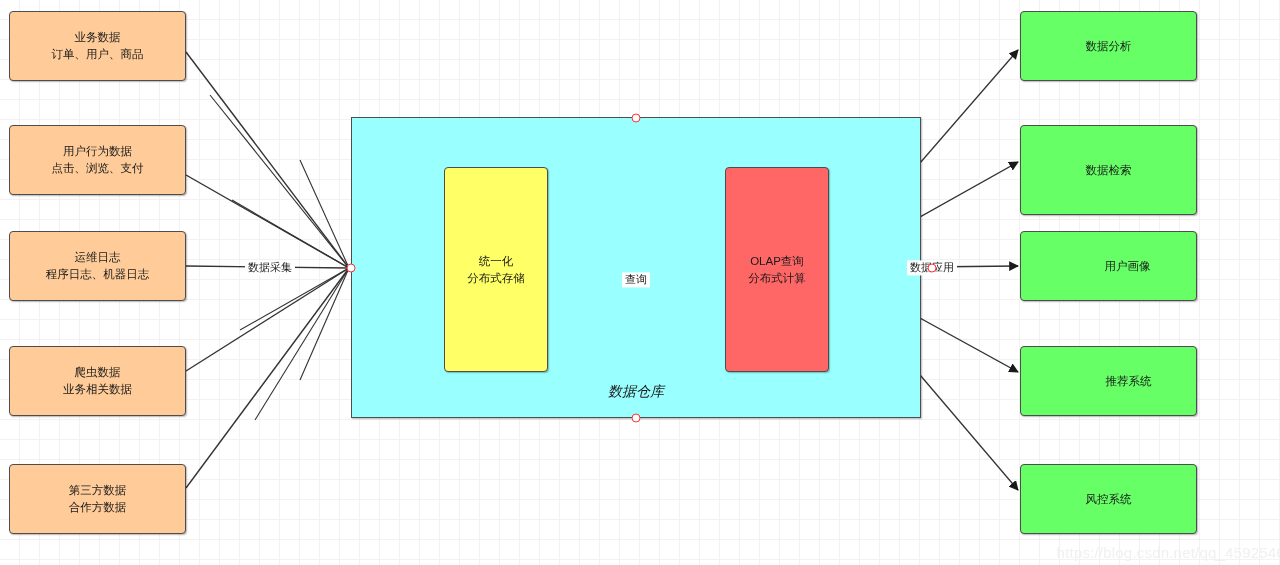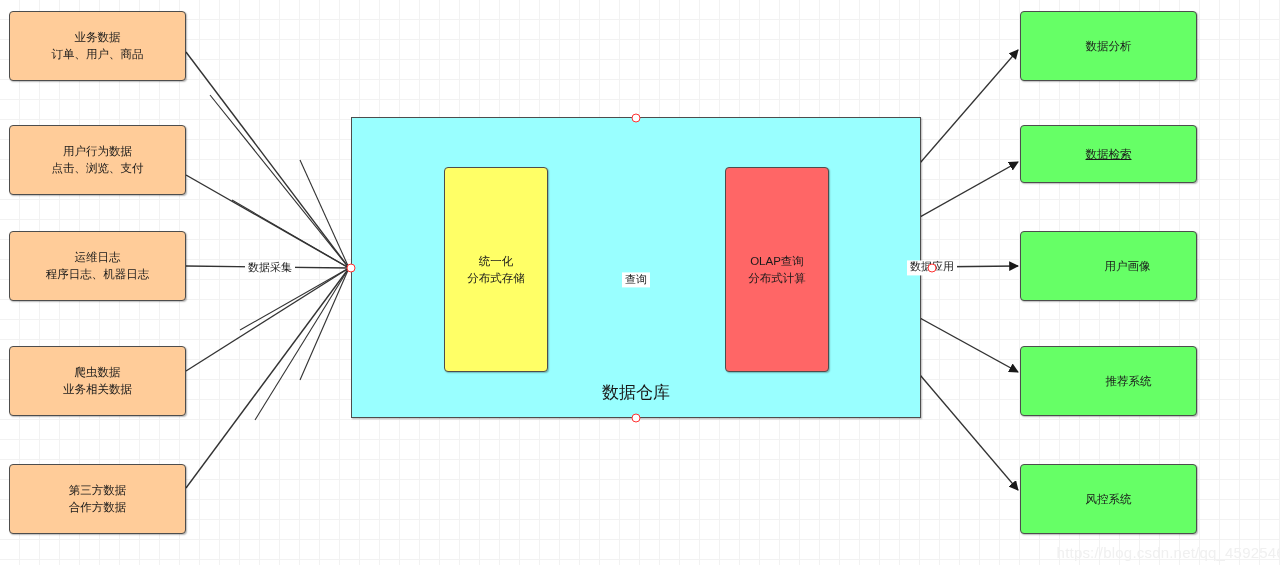--- a/index.html
+++ b/index.html
@@ -53,24 +53,25 @@
   .app   { background: #66ff66; }
   .warehouse {
     position: absolute;
     box-sizing: border-box;
     background: #99ffff;
     border: 1.6px solid #4d4d4d;
     box-shadow: 1px 1px 1.5px rgba(0,0,0,0.28);
   }
   .warehouse-label {
     position: absolute;
-    font-size: 17px;
+    font-size: 14px;
     color: #1a1a1a;
     white-space: nowrap;
     transform: translate(-50%, -50%);
+    font-style: italic;
   }
   .edge-label {
     position: absolute;
     font-size: 11px;
     color: #1a1a1a;
     background: #ffffff;
     padding: 1px 3px;
     white-space: nowrap;
     transform: translate(-50%, -50%);
     line-height: 1.2;
@@ -152,24 +153,24 @@
 分布式计算</div>
 
   <div class="warehouse-label" style="left:636px; top:392px;">数据仓库</div>
 
   <div class="waypoint" style="left:636px; top:118px;"></div>
   <div class="waypoint" style="left:636px; top:418px;"></div>
   <div class="waypoint" style="left:351px; top:268px;"></div>
 
   <div class="edge-label" style="left:270px; top:268px;">数据采集</div>
   <div class="edge-label" style="left:636px; top:268px;margin-top:12px;">查询</div>
-  <div class="edge-label" style="left:932px; top:268px;font-family:Liberation Mono, monospace;">数据应用</div>
+  <div class="edge-label" style="left:932px; top:268px;">数据应用</div>
   <div class="waypoint" style="left:932px; top:268px;"></div>
 
   <div class="node app" style="left:1020px; top:11px;  width:177px; height:70px;">数据分析</div>
-  <div class="node app" style="left:1020px; top:125px; width:177px; height:58px;text-decoration:underline;">数据检索</div>
+  <div class="node app" style="left:1020px; top:125px; width:177px; height:90px;">数据检索</div>
   <div class="node app" style="left:1020px; top:231px; width:177px; height:70px;padding-left:38px;">用户画像</div>
   <div class="node app" style="left:1020px; top:346px; width:177px; height:70px;padding-left:40px;">推荐系统</div>
   <div class="node app" style="left:1020px; top:464px; width:177px; height:70px;">风控系统</div>
 
   <div class="watermark" style="left:1175px; top:552px;">https://blog.csdn.net/qq_45925467</div>
 
 </div>
 
 </body></html>

